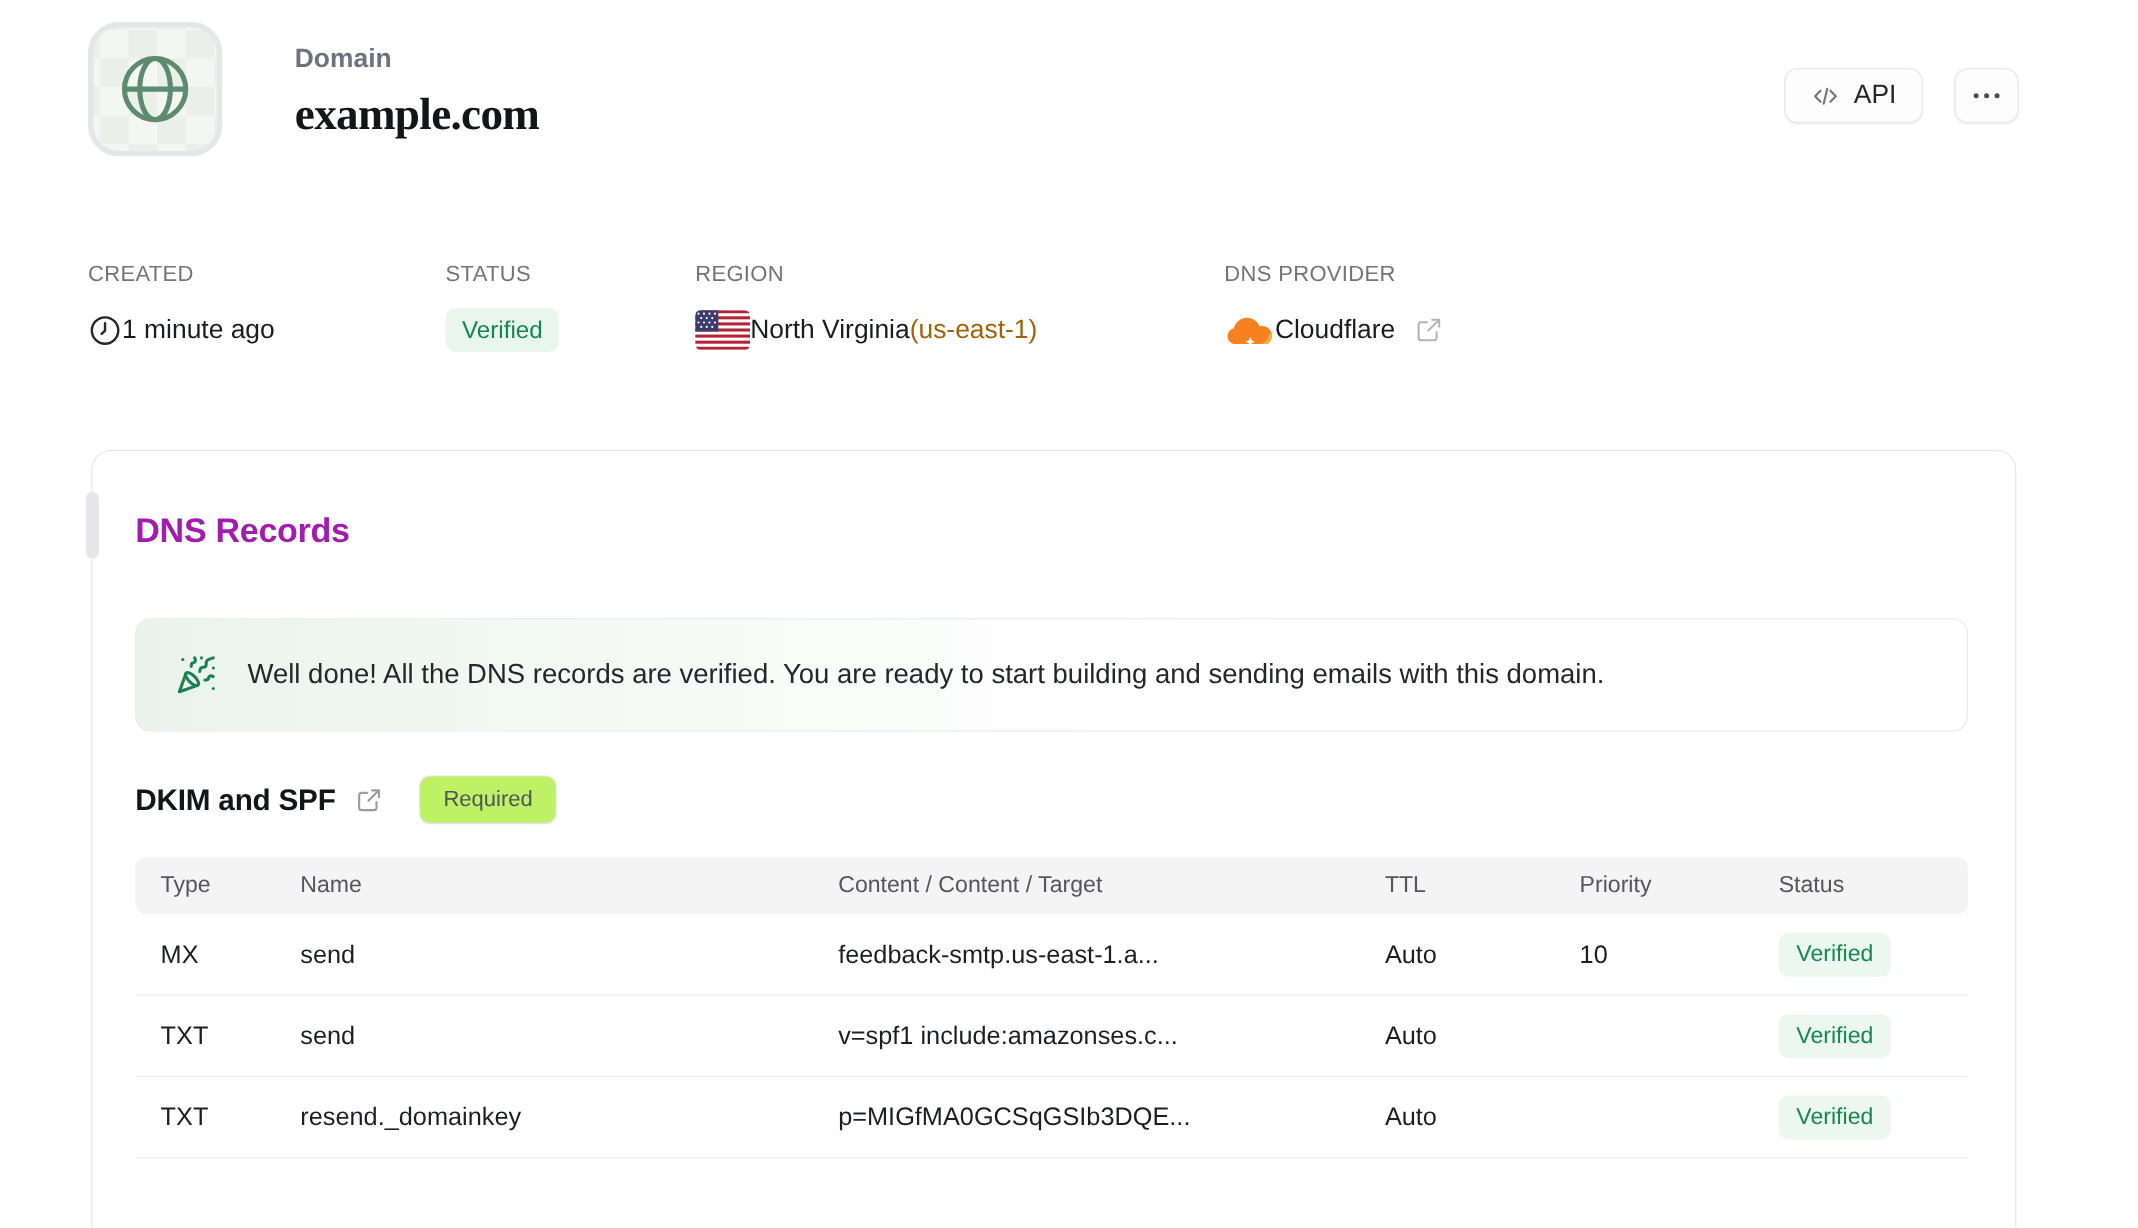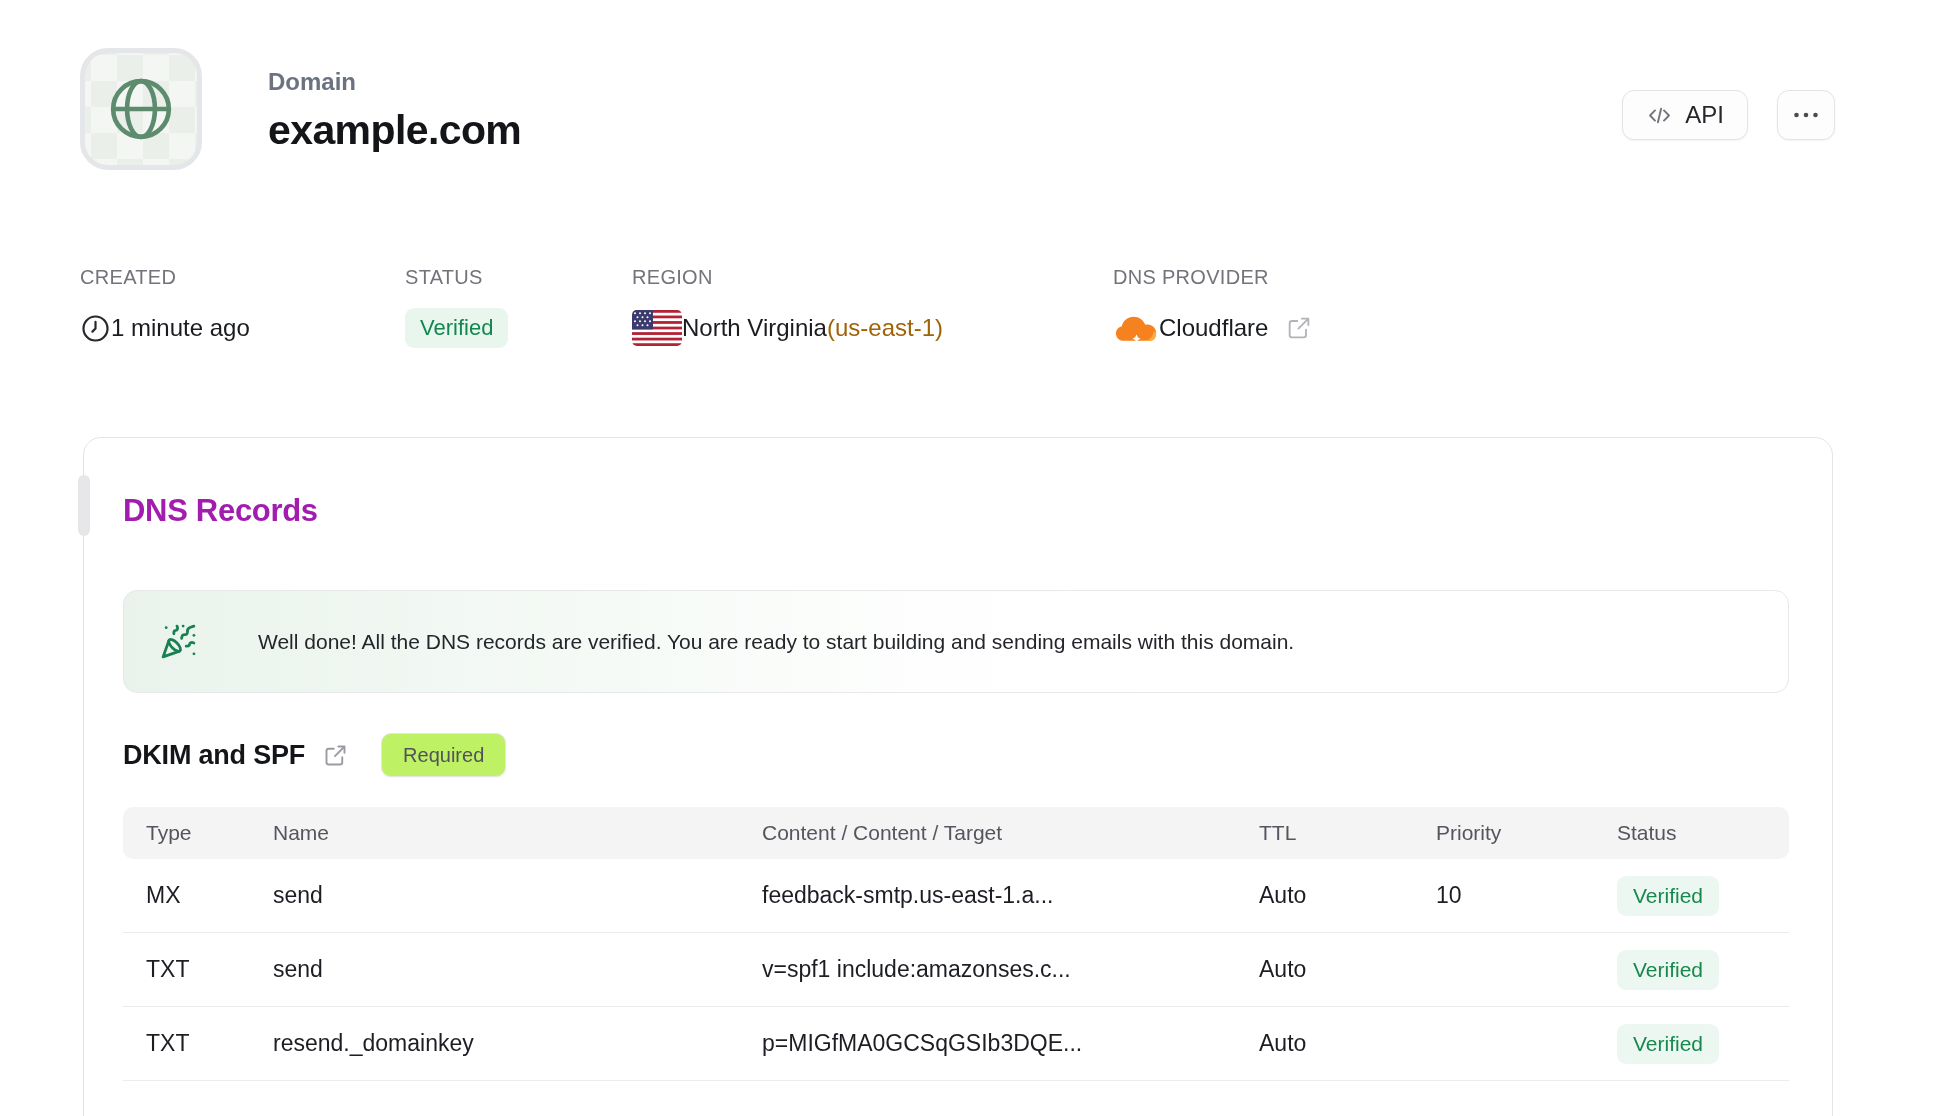--- a/index.html
+++ b/index.html
@@ -1,29 +1,29 @@
 <!DOCTYPE html>
 <html><head>
 <meta charset="utf-8">
 <style>
   * { margin:0; padding:0; box-sizing:border-box; }
   html,body { width:1944px; height:1116px; background:#ffffff; overflow:hidden;
               font-family:"Liberation Sans", sans-serif; color:#18181b; }
   .content { margin-left:80px; width:1755px; }
 
   
-  .header { display:flex; align-items:flex-start; padding-top:48px; }
+  .header { display:flex; align-items:flex-start; padding-top:20px; }
   .avatar { width:122px; height:122px; border:5px solid #e5e6e9; border-radius:28px;
             background-color:#f3f6f3;
             background-image:conic-gradient(#eaefe9 90deg, transparent 90deg 180deg, #eaefe9 180deg 270deg, transparent 270deg);
             background-size:52px 52px; background-position:6px 2px;
             display:flex; align-items:center; justify-content:center; }
   .title-block { margin-left:66px; padding-top:20px; }
   .eyebrow { font-size:24px; font-weight:600; color:#6b7280; }
-  .title { margin-top:11px; font-size:41px; font-weight:700; letter-spacing:-0.6px; color:#131519; }
+  .title { margin-top:11px; font-size:41px; font-weight:700; letter-spacing:-0.6px; color:#131519;font-family:Liberation Serif, serif; }
   .actions { margin-left:auto; margin-top:42px; display:flex; gap:29px; }
   .btn { display:flex; align-items:center; justify-content:center; gap:12px; height:50px;
          padding:0 23px; border:1px solid #e4e4e7; border-radius:12px; background:#fdfdfd;
          box-shadow:0 1px 2px rgba(16,24,40,.05); font-family:inherit;
          font-size:24px; color:#26272b; cursor:pointer; }
   .btn-icon { width:58px; padding:0; }
 
   
   .meta { display:flex; margin-top:96px; }
   .meta-col-created { width:325px; }
@@ -39,21 +39,21 @@
   
   .card { position:relative; margin-top:90px; margin-left:3px; width:1750px; height:780px;
           border:1px solid #e4e4e7; border-radius:18px; padding:55px 43px 0 39px; }
   .card-pill { position:absolute; left:-6px; top:37px; width:12px; height:61px;
                background:#e7e7ea; border-radius:7px; }
   .card-title { font-size:31px; font-weight:700; color:#a21caf; letter-spacing:-0.3px; }
 
   .banner { margin-top:61px; height:103px; border:1px solid #e6e8e9; border-radius:14px;
             display:flex; align-items:center; gap:28px; padding:0 36px;
             background:linear-gradient(90deg,#e9f3ec 0%,#f2f8f3 20%,#fdfefd 48%,#ffffff 62%); }
-  .banner-text { font-size:21px; color:#24262b;margin-left:33px; }
+  .banner-text { font-size:25px; color:#24262b; }
 
   .section-head { margin-top:40px; display:flex; align-items:center; }
   .section-title { font-size:27px; font-weight:700; color:#131519; letter-spacing:-0.2px; }
   .ext-link { margin-left:17px; display:inline-flex; cursor:pointer; }
   .required-badge { margin-left:32px; display:inline-flex; align-items:center; height:44px;
                     padding:0 21px; border:1px solid #e4e4e7; border-radius:10px;
                     background:#bef264; box-shadow:0 1px 2px rgba(16,24,40,.04);
                     font-size:20px; color:#52525b; }
 
   

